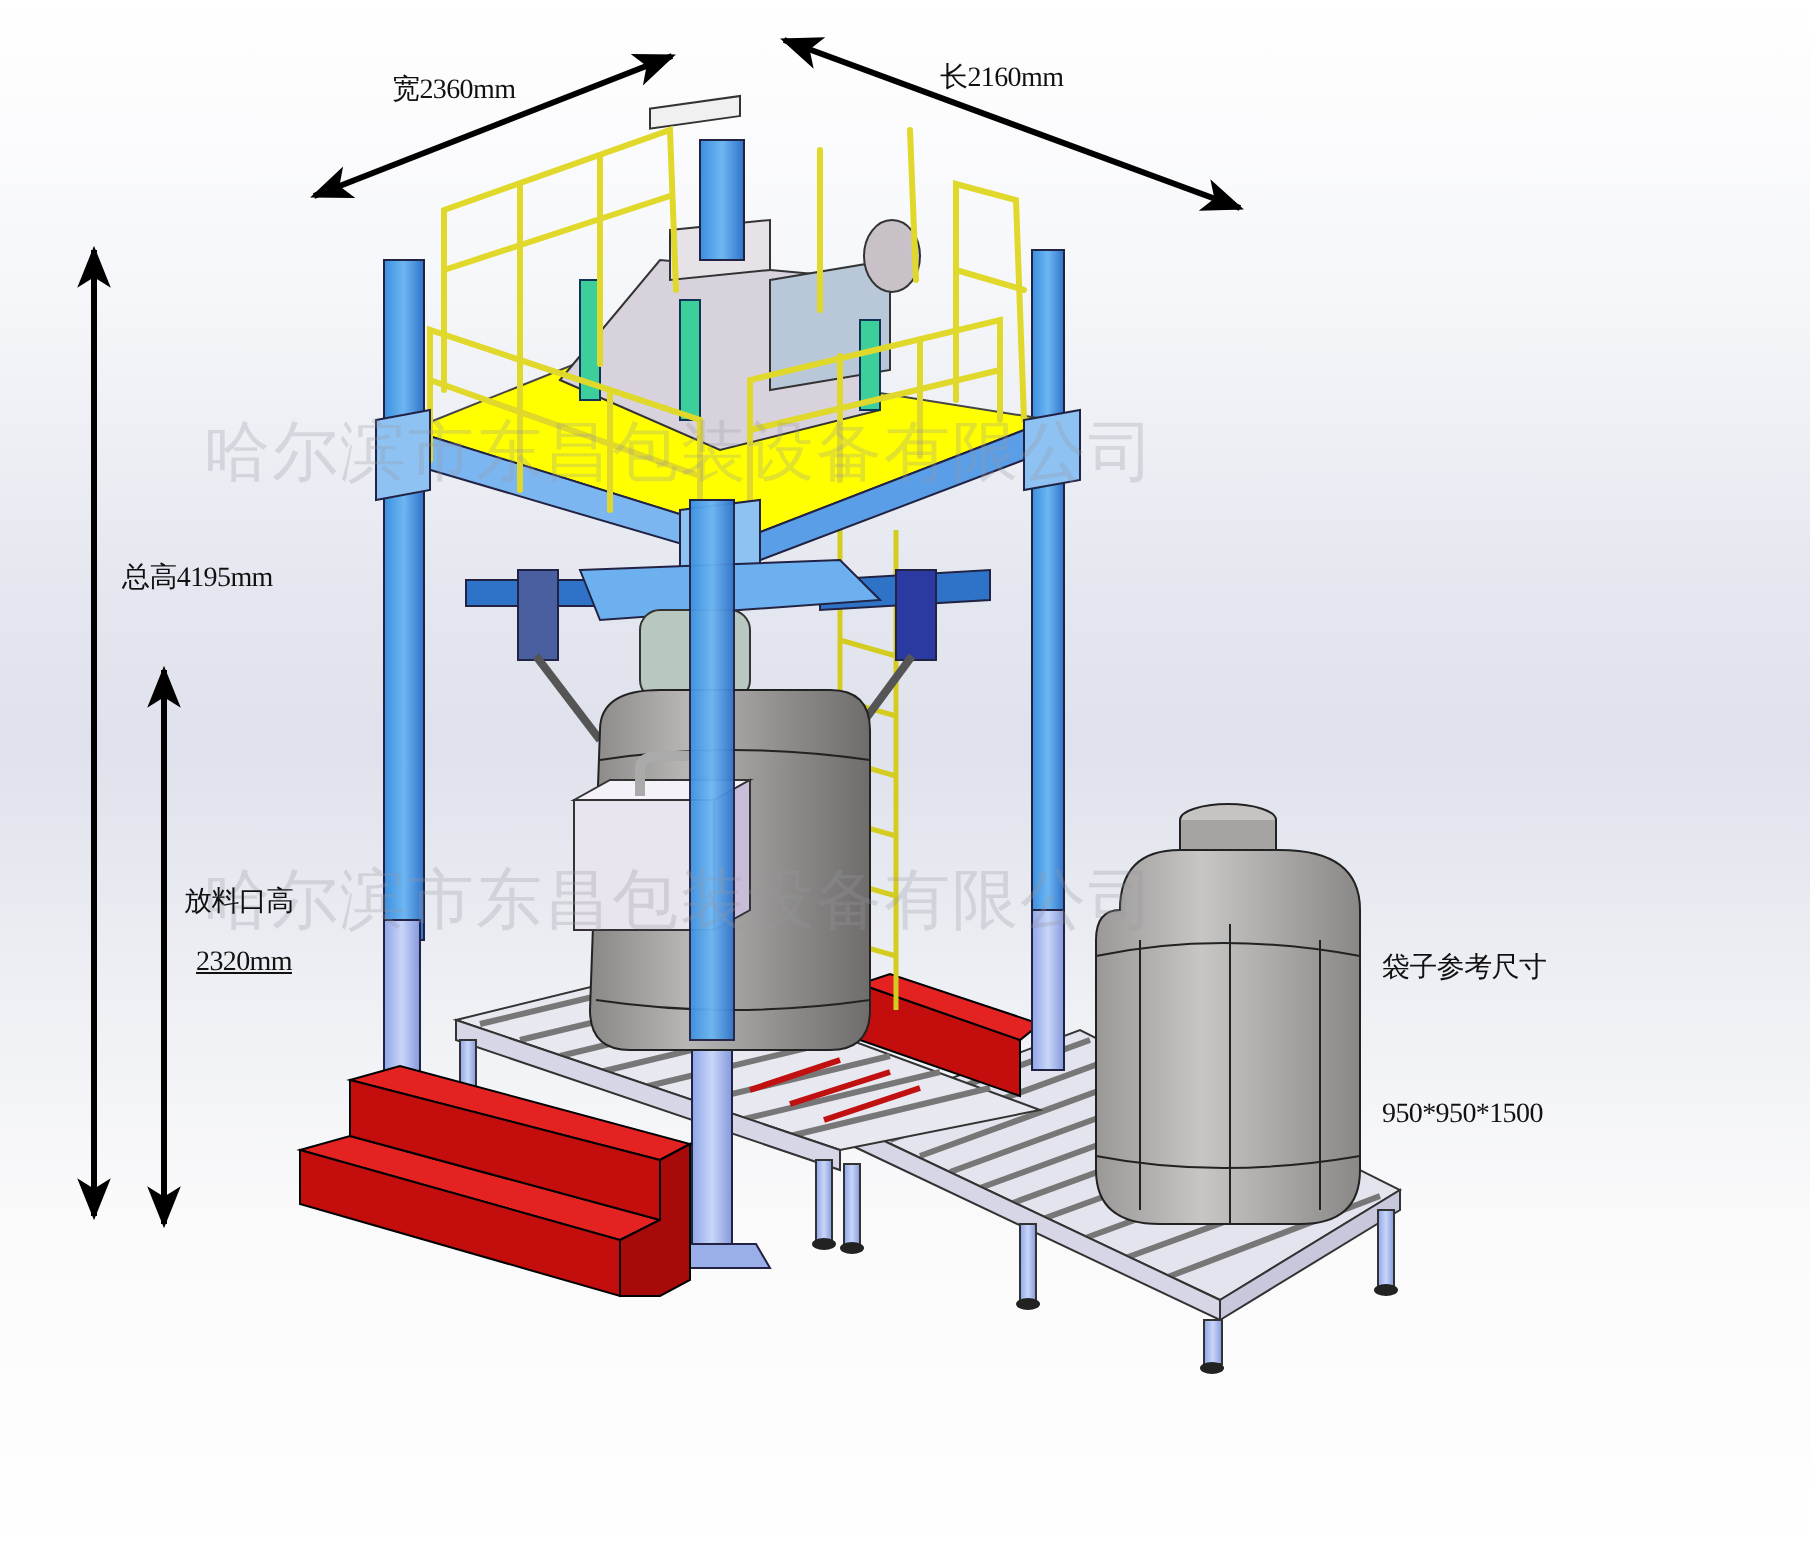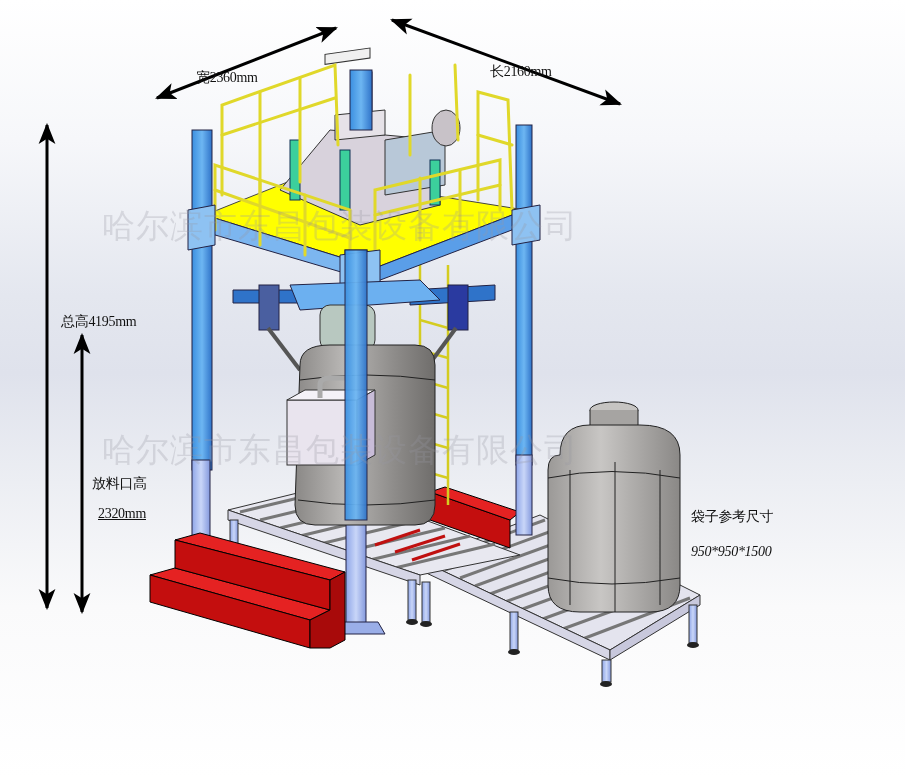--- a/index.html
+++ b/index.html
@@ -2,21 +2,21 @@
 <html><head>
 <meta charset="utf-8">
 <style>
   html, body { margin:0; padding:0; }
   body { width:905px; height:778px; overflow:hidden; font-family:"DejaVu Serif","Liberation Serif",serif; }
   #stage {
     position:relative; width:905px; height:778px; overflow:hidden;
     background: linear-gradient(to bottom, #ffffff 0%, #f6f7fa 18%, #e4e7ef 38%, #dfe2ec 48%, #eceef3 62%, #fafafb 78%, #ffffff 100%);
   }
   svg#drawing { position:absolute; left:0; top:0; }
-  .label { position:absolute; color:#111; font-family:"Liberation Serif","DejaVu Serif",serif; font-size:14px; line-height:20px; white-space:nowrap; letter-spacing:-0.3px;margin-top:32px; }
+  .label { position:absolute; color:#111; font-family:"Liberation Serif","DejaVu Serif",serif; font-size:14px; line-height:20px; white-space:nowrap; letter-spacing:-0.3px; }
   .watermark { position:absolute; color:rgba(150,150,160,0.28); font-family:Liberation Serif, serif; font-size:33px; letter-spacing:1px; white-space:nowrap; pointer-events:none; }
 </style>
 </head>
 <body>
 
 <div id="stage">
 
   <svg id="drawing" width="905" height="778" viewBox="0 0 905 778">
     <defs>
       <marker id="ah" viewBox="0 0 10 10" refX="9" refY="5" markerWidth="7" markerHeight="7" orient="auto-start-reverse">
@@ -210,19 +210,19 @@
       <line x1="570" y1="470" x2="570" y2="605" stroke="#222"></line>
       <line x1="615" y1="462" x2="615" y2="612" stroke="#222"></line>
       <line x1="660" y1="470" x2="660" y2="605" stroke="#222"></line>
     </g>
   </svg>
 
   <div class="watermark" style="left:102px; top:204px;">哈尔滨市东昌包装设备有限公司</div>
   <div class="watermark" style="left:102px; top:428px;">哈尔滨市东昌包装设备有限公司</div>
 
   <div class="label" style="left:196px; top:36px;">宽2360mm</div>
-  <div class="label" style="left:490px; top:30px;">长2160mm</div>
+  <div class="label" style="left:470px; top:30px;">长2160mm</div>
   <div class="label" style="left:61px; top:280px;text-align:center;">总高4195mm</div>
   <div class="label" style="left:92px; top:442px;">放料口高</div>
   <div class="label" style="left:98px; top:472px;text-decoration:underline;">2320mm</div>
   <div class="label" style="left:691px; top:475px;">袋子参考尺寸</div>
-  <div class="label" style="left:691px; top:510px;font-style:italic;">950*950*1500</div>
+  <div class="label" style="left:691px; top:548px;">950*950*1500</div>
 </div>
 
 </body></html>

